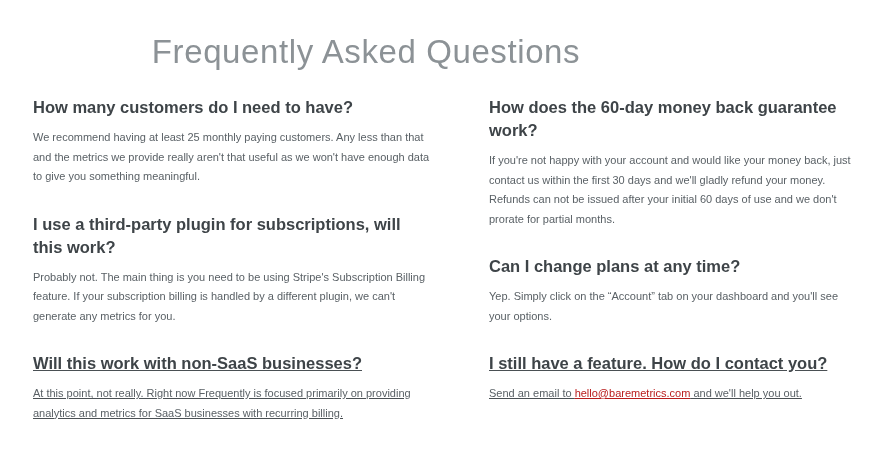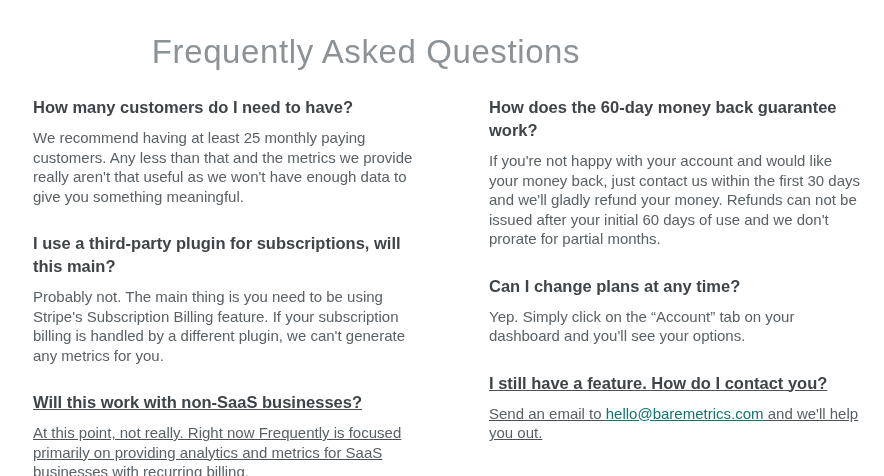--- a/index.html
+++ b/index.html
@@ -53,48 +53,48 @@
     text-decoration: underline;
   }
   .question {
     font-size: 16.5px;
     font-weight: bold;
     line-height: 23px;
     color: #3e4448;
     margin: 0 0 9px 0;
   }
   .answer {
-    font-size: 15px;
+    font-size: 11px;
     line-height: 19.5px;
     color: #5a6166;
     margin: 0;
   }
   .answer a {
-    color: #0f766e;
+    color: #b91c1c;
     text-decoration: underline;
   }
 </style>
 </head>
 <body>
 
 <div class="page">
 
   <h1 class="faq-title">Frequently Asked Questions</h1>
 
   <div class="columns">
 
     <div class="column left">
 
       <div class="qa">
         <p class="question">How many customers do I need to have?</p>
         <p class="answer">We recommend having at least 25 monthly paying customers. Any less than that and the metrics we provide really aren't that useful as we won't have enough data to give you something meaningful.</p>
       </div>
 
       <div class="qa">
-        <p class="question">I use a third-party plugin for subscriptions, will this main?</p>
+        <p class="question">I use a third-party plugin for subscriptions, will this work?</p>
         <p class="answer">Probably not. The main thing is you need to be using Stripe's Subscription Billing feature. If your subscription billing is handled by a different plugin, we can't generate any metrics for you.</p>
       </div>
 
       <div class="qa">
         <p class="question">Will this work with non-SaaS businesses?</p>
         <p class="answer">At this point, not really. Right now Frequently is focused primarily on providing analytics and metrics for SaaS businesses with recurring billing.</p>
       </div>
 
     </div>
 

